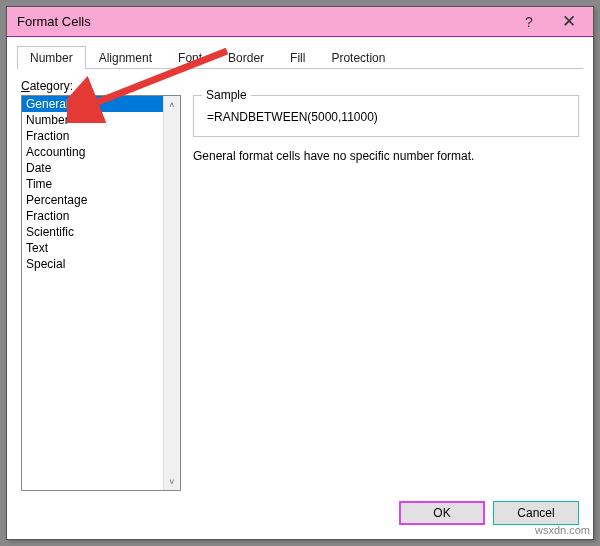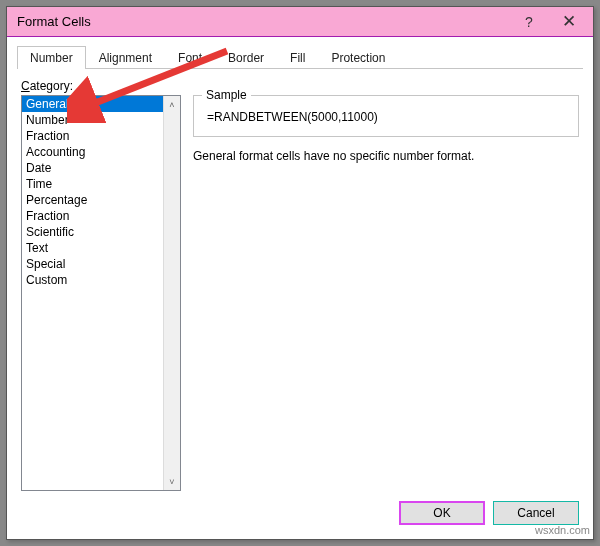--- a/index.html
+++ b/index.html
@@ -121,21 +121,20 @@
           <div class="list-item">Number</div>
           <div class="list-item">Fraction</div>
           <div class="list-item">Accounting</div>
           <div class="list-item">Date</div>
           <div class="list-item">Time</div>
           <div class="list-item">Percentage</div>
           <div class="list-item">Fraction</div>
           <div class="list-item">Scientific</div>
           <div class="list-item">Text</div>
           <div class="list-item">Special</div>
-          <div class="list-item">Custom</div>
         </div>
         <div class="scrollbar">
           <div class="scroll-arrow">˄</div>
           <div class="scroll-arrow">˅</div>
         </div>
       </div>
     </div>
 
     <div class="right-col">
       <div class="fieldset">

